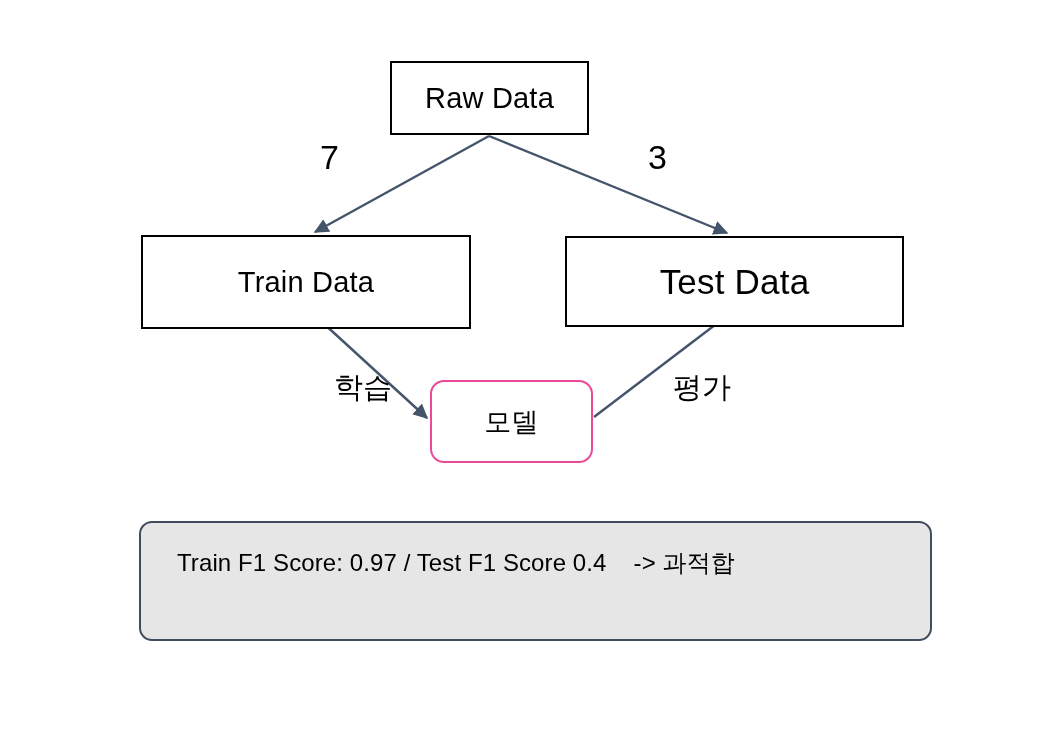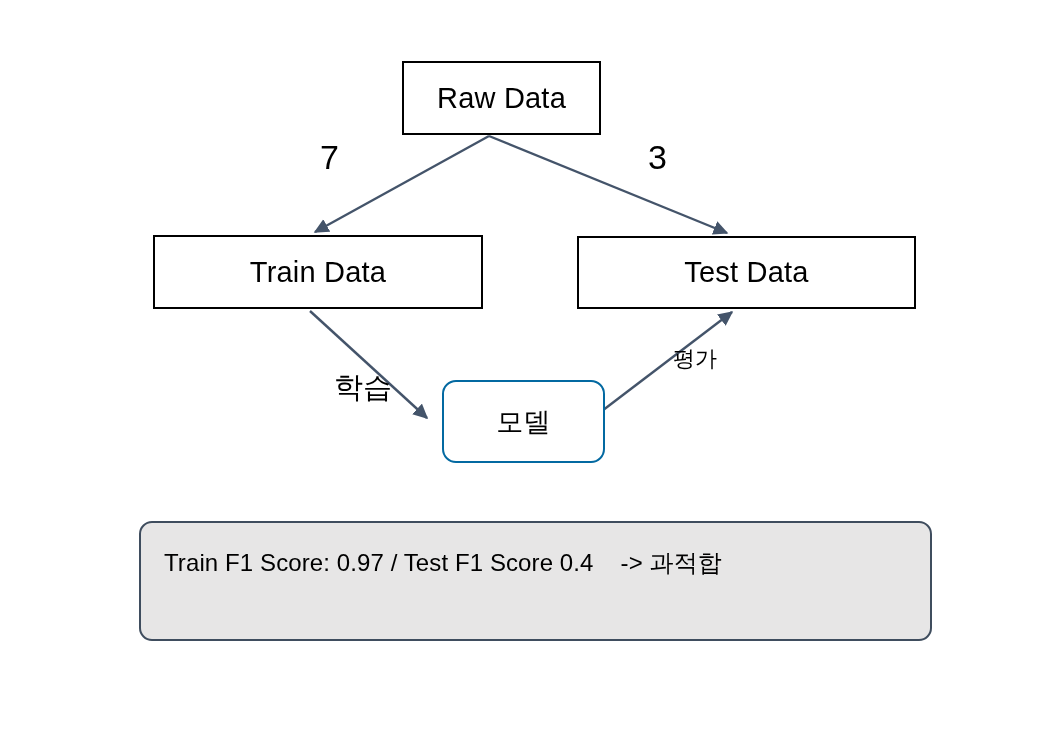--- a/index.html
+++ b/index.html
@@ -39,54 +39,53 @@
     position: absolute;
     box-sizing: border-box;
     display: flex;
     align-items: center;
     justify-content: center;
     background: #ffffff;
     color: #000000;
     font-weight: 400;
     letter-spacing: 0.2px;
     white-space: nowrap;
-    margin-left: 12px;
   }
 
   .node-rect {
     border: 2px solid #000000;
   }
 
   .node-round {
-    border: 2px solid #0369a1;
+    border: 2px solid #ec4899;
     border-radius: 14px;
   }
 
   #node-raw {
     left: 390px;
     top: 61px;
     width: 199px;
     height: 74px;
     font-size: 29px;
   }
 
   #node-train {
     left: 141px;
     top: 235px;
     width: 330px;
-    height: 74px;
+    height: 94px;
     font-size: 29px;
   }
 
   #node-test {
     left: 565px;
     top: 236px;
     width: 339px;
-    height: 73px;
-    font-size: 29px;
+    height: 91px;
+    font-size: 35px;
   }
 
   #node-model {
     left: 430px;
     top: 380px;
     width: 163px;
     height: 83px;
     font-size: 27px;
   }
 
@@ -112,36 +111,36 @@
 
   #label-train-model {
     left: 297px;
     top: 373px;
     font-size: 29px;
     margin-left: 37px;
   }
 
   #label-model-test {
     left: 673px;
-    top: 348px;
-    font-size: 22px;
+    top: 373px;
+    font-size: 29px;
   }
 
   
   #result-panel {
     position: absolute;
     left: 139px;
     top: 521px;
     width: 793px;
     height: 120px;
     box-sizing: border-box;
     background: #e7e6e6;
     border: 2px solid #3f4d5e;
     border-radius: 13px;
-    padding: 22px 0 0 23px;
+    padding: 22px 0 0 36px;
   }
 
   .result-line {
     font-size: 24px;
     color: #000000;
     line-height: 36px;
     white-space: pre;
     letter-spacing: 0.1px;
   }
 </style>

